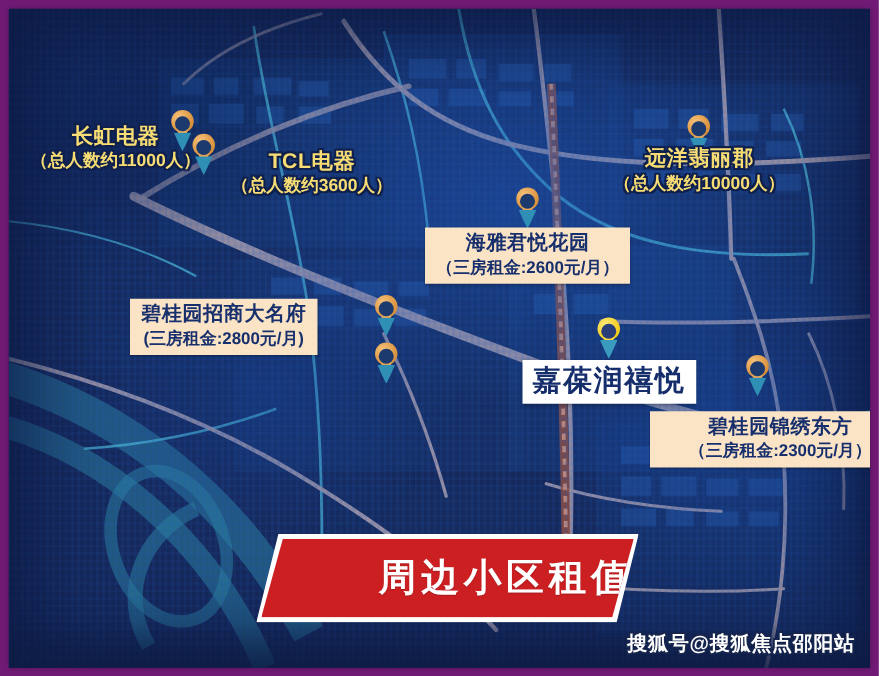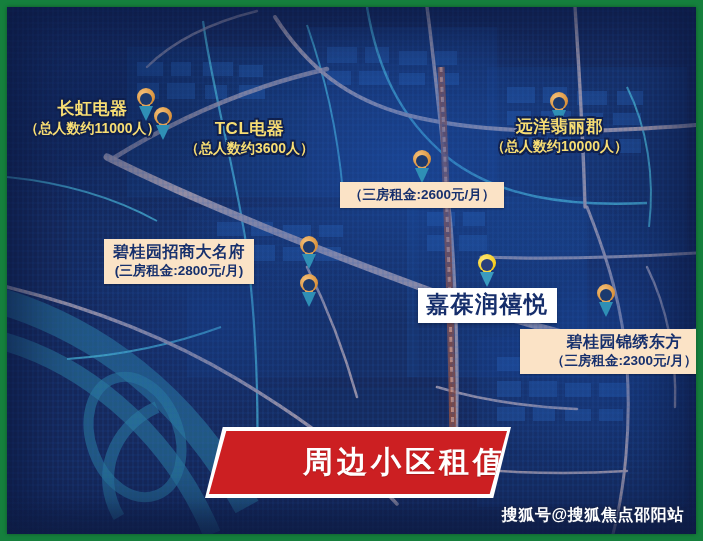--- a/index.html
+++ b/index.html
@@ -3,21 +3,21 @@
 <meta charset="utf-8">
 <style>
   html,body{margin:0;padding:0;}
   body{
     width:703px;height:541px;overflow:hidden;
     background:#ffffff;
     font-family:"Liberation Sans","DejaVu Sans",sans-serif;
   }
   #poster{
     position:relative;width:703px;height:541px;
-    background:#15803d;
+    background:#701a75;
     box-sizing:border-box;
   }
   
   #map{
     position:absolute;left:7px;top:7px;width:689px;height:527px;
     overflow:hidden;
     background:#16295c;
     box-shadow:0 0 4px rgba(0,0,0,.35);
   }
   #map-svg{position:absolute;left:0;top:0;width:689px;height:527px;}
@@ -306,20 +306,21 @@
       <span class="nm">TCL电器</span>
       <span class="sub">（总人数约3600人）</span>
     </div>
 
     <div class="factory" style="left:465px;top:111px;width:175px;">
       <span class="nm">远洋翡丽郡</span>
       <span class="sub">（总人数约10000人）</span>
     </div>
 
     <div class="cbox" style="left:333px;top:175px;">
+      <span class="nm">海雅君悦花园</span>
       <span class="sub">（三房租金:2600元/月）</span>
     </div>
 
     <div class="cbox" style="left:97px;top:232px;">
       <span class="nm">碧桂园招商大名府</span>
       <span class="sub">(三房租金:2800元/月)</span>
     </div>
 
 
     <div class="cbox" style="left:513px;top:322px;padding-left:31px;">

